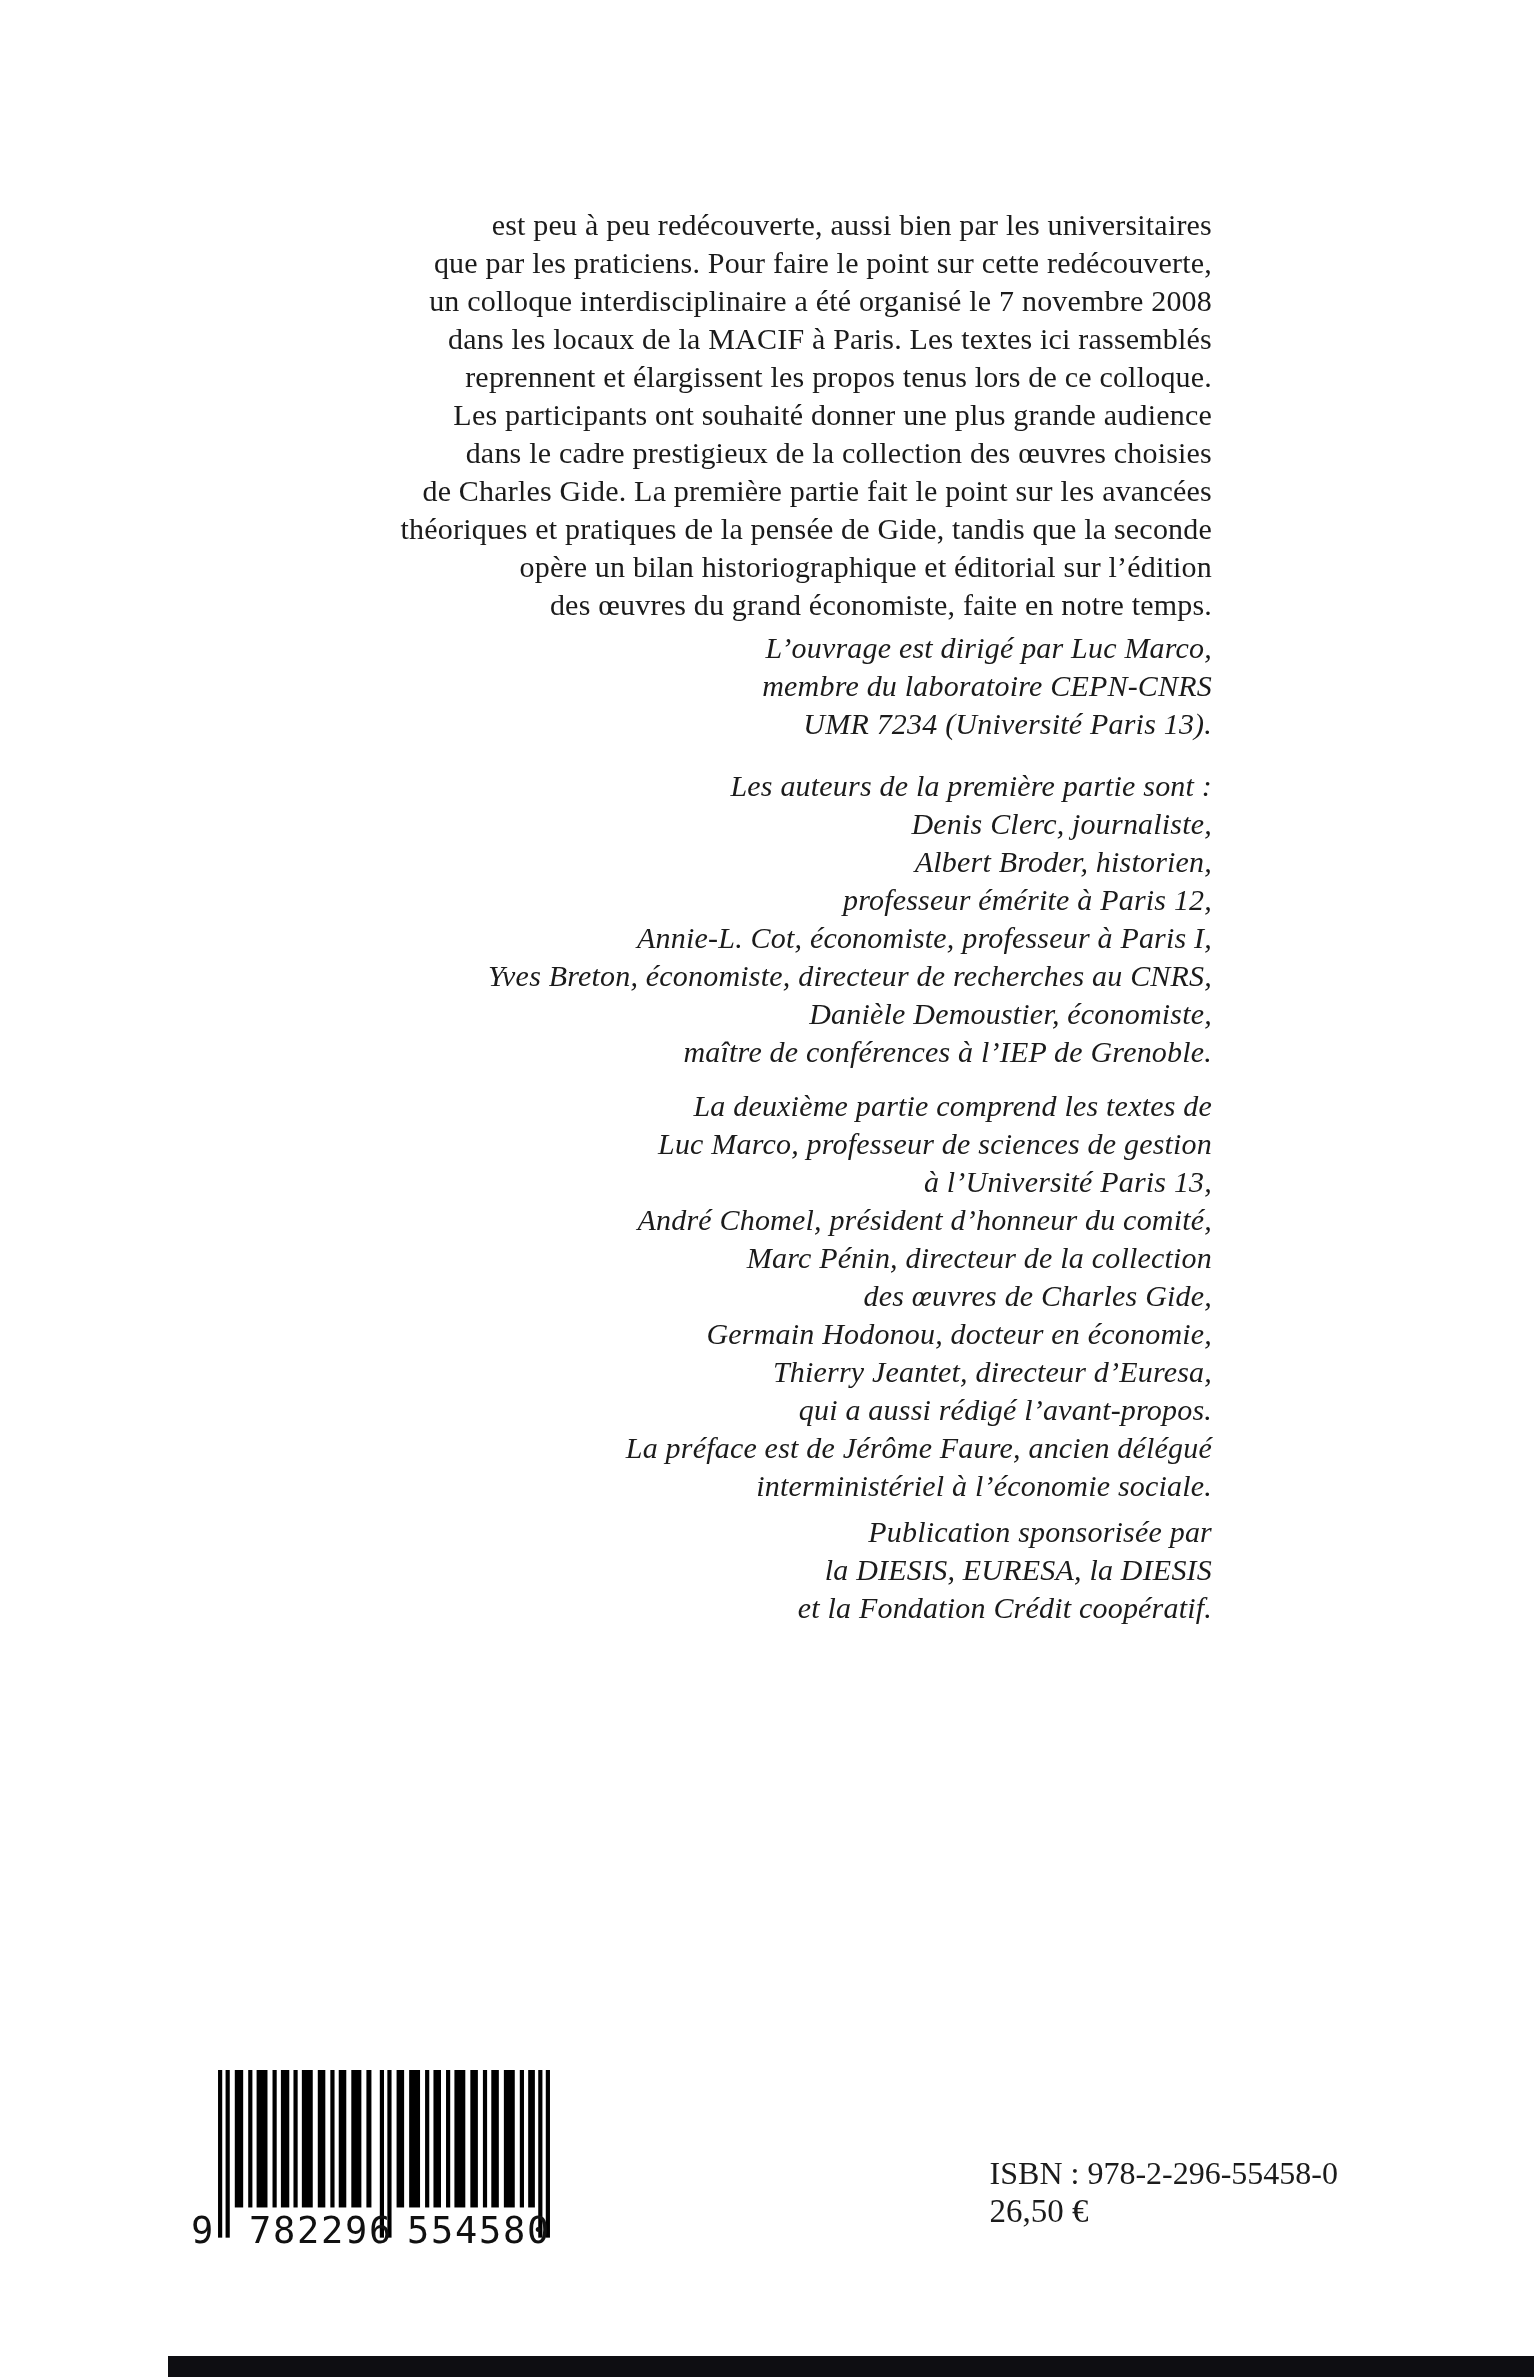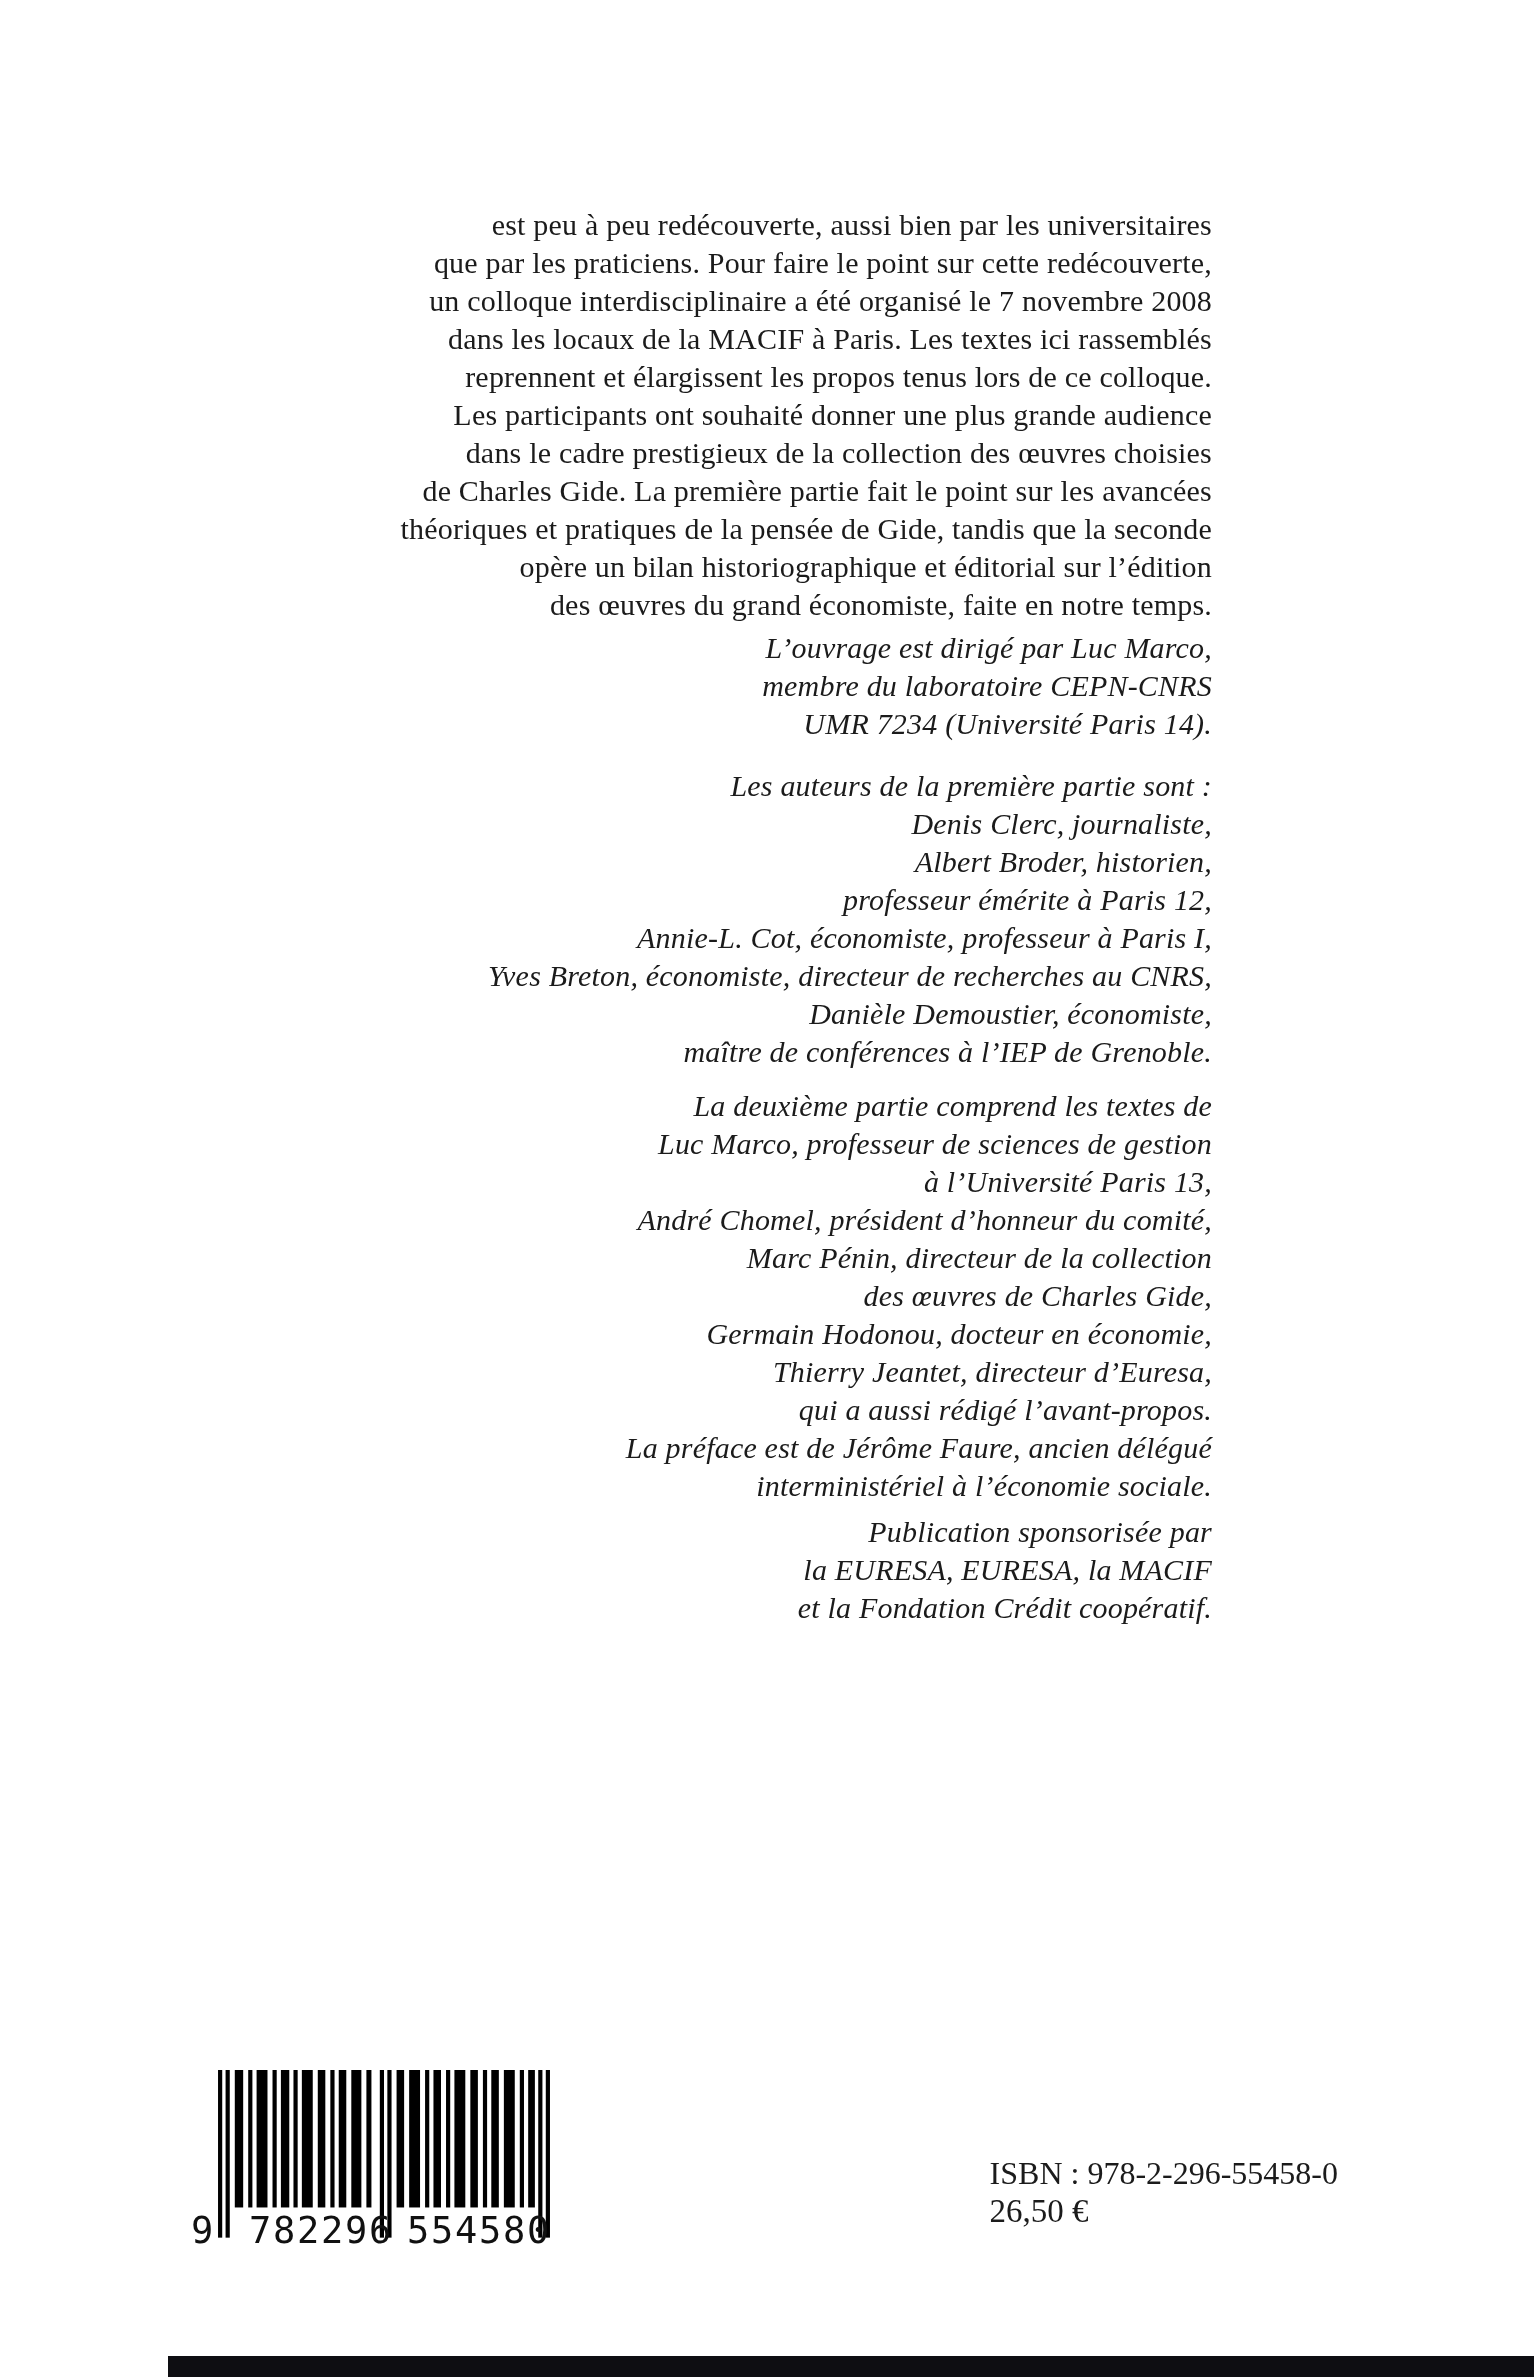--- a/index.html
+++ b/index.html
@@ -73,21 +73,21 @@
 Les participants ont souhaité donner une plus grande audience
 dans le cadre prestigieux de la collection des œuvres choisies
 de Charles Gide. La première partie fait le point sur les avancées
 théoriques et pratiques de la pensée de Gide, tandis que la seconde
 opère un bilan historiographique et éditorial sur l’édition
 des œuvres du grand économiste, faite en notre temps.</div>
   </div>
 
   <div class="txtblock italic" style="top:629px;">L’ouvrage est dirigé par Luc Marco,
 membre du laboratoire CEPN-CNRS
-UMR 7234 (Université Paris 14).</div>
+UMR 7234 (Université Paris 13).</div>
 
   <div class="txtblock italic" style="top:767px;">Les auteurs de la première partie sont :
 Denis Clerc, journaliste,
 Albert Broder, historien,
 professeur émérite à Paris 12,
 Annie-L. Cot, économiste, professeur à Paris I,
 Yves Breton, économiste, directeur de recherches au CNRS,
 Danièle Demoustier, économiste,
 maître de conférences à l’IEP de Grenoble.</div>
 
@@ -97,21 +97,21 @@
 André Chomel, président d’honneur du comité,
 Marc Pénin, directeur de la collection
 des œuvres de Charles Gide,
 Germain Hodonou, docteur en économie,
 Thierry Jeantet, directeur d’Euresa,
 qui a aussi rédigé l’avant-propos.
 La préface est de Jérôme Faure, ancien délégué
 interministériel à l’économie sociale.</div>
 
   <div class="txtblock italic" style="top:1513px;">Publication sponsorisée par
-la EURESA, EURESA, la MACIF
+la DIESIS, EURESA, la DIESIS
 et la Fondation Crédit coopératif.</div>
 
 
   <div class="isbn-block">
     <div>ISBN : 978-2-296-55458-0</div>
     <div class="price">26,50 €</div>
   </div>
 
   <div class="barcode">
     <svg width="332" height="171" viewBox="0 0 396 204" aria-hidden="true">

